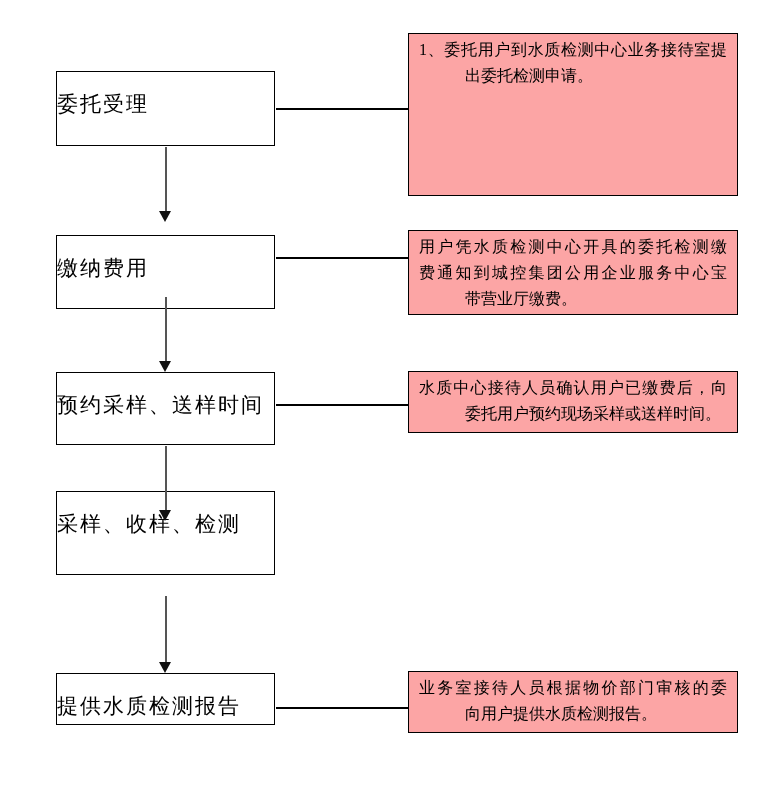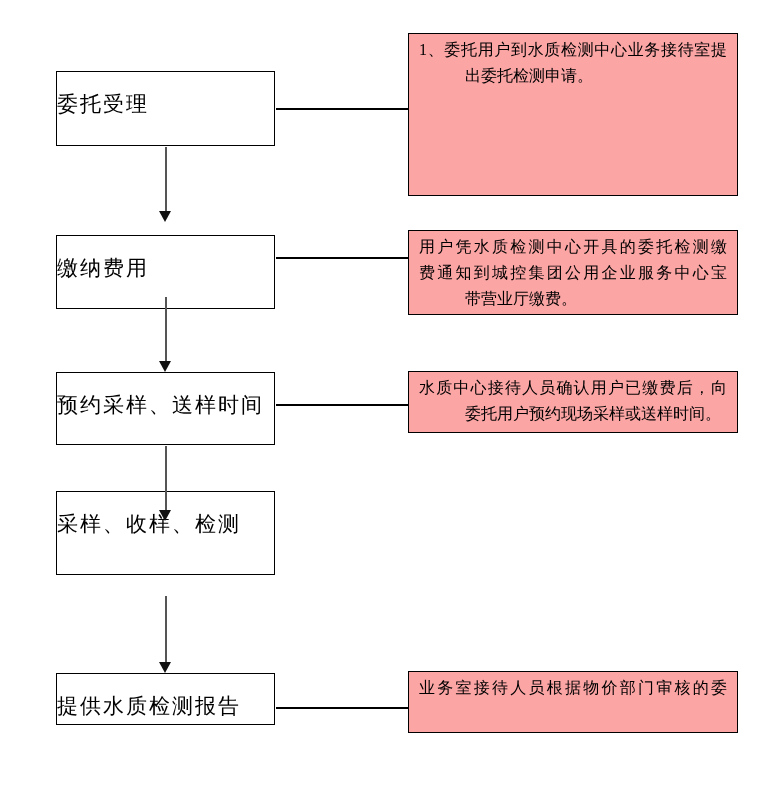--- a/index.html
+++ b/index.html
@@ -159,15 +159,16 @@
     <div class="jline end">带营业厅缴费。</div>
   </div>
 
   <div class="note n3">
     <div class="jline">水质中心接待人员确认用户已缴费后，向</div>
     <div class="jline end">委托用户预约现场采样或送样时间。</div>
   </div>
 
   <div class="note n4">
     <div class="jline">业务室接待人员根据物价部门审核的委</div>
+    <div class="jline end">向用户提供水质检测报告。</div>
   </div>
 
 </div>
 
 </body></html>

